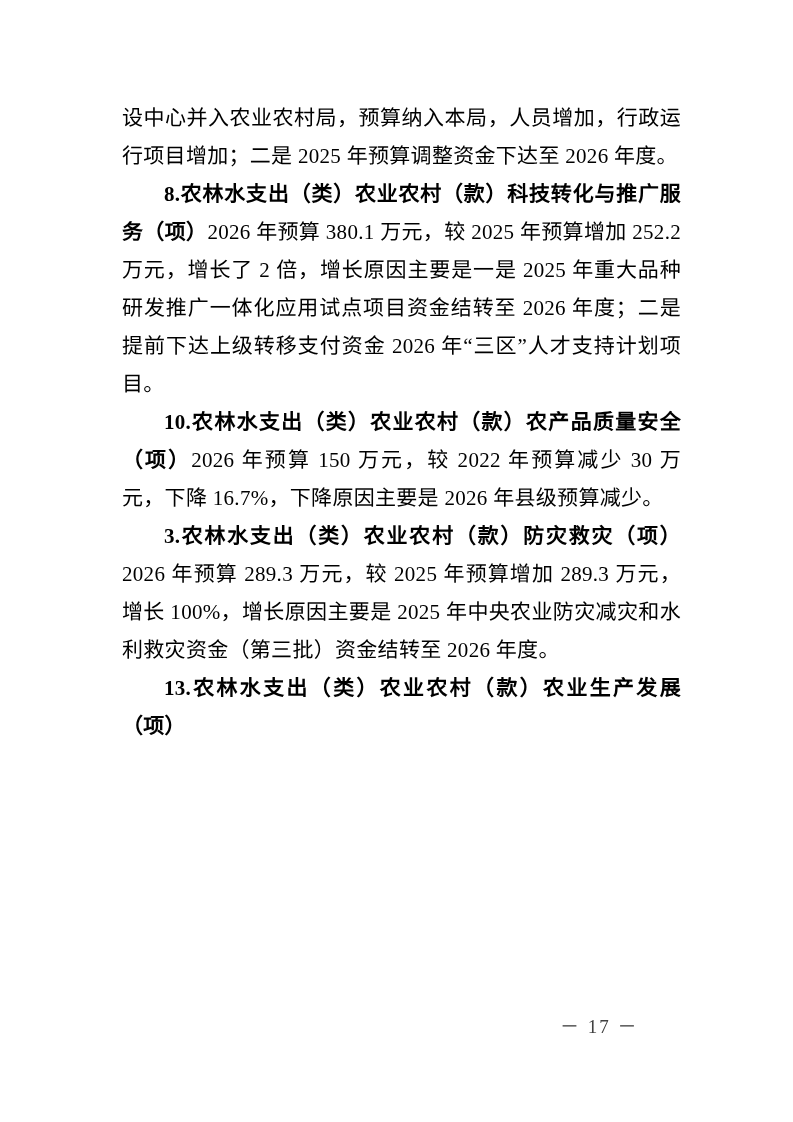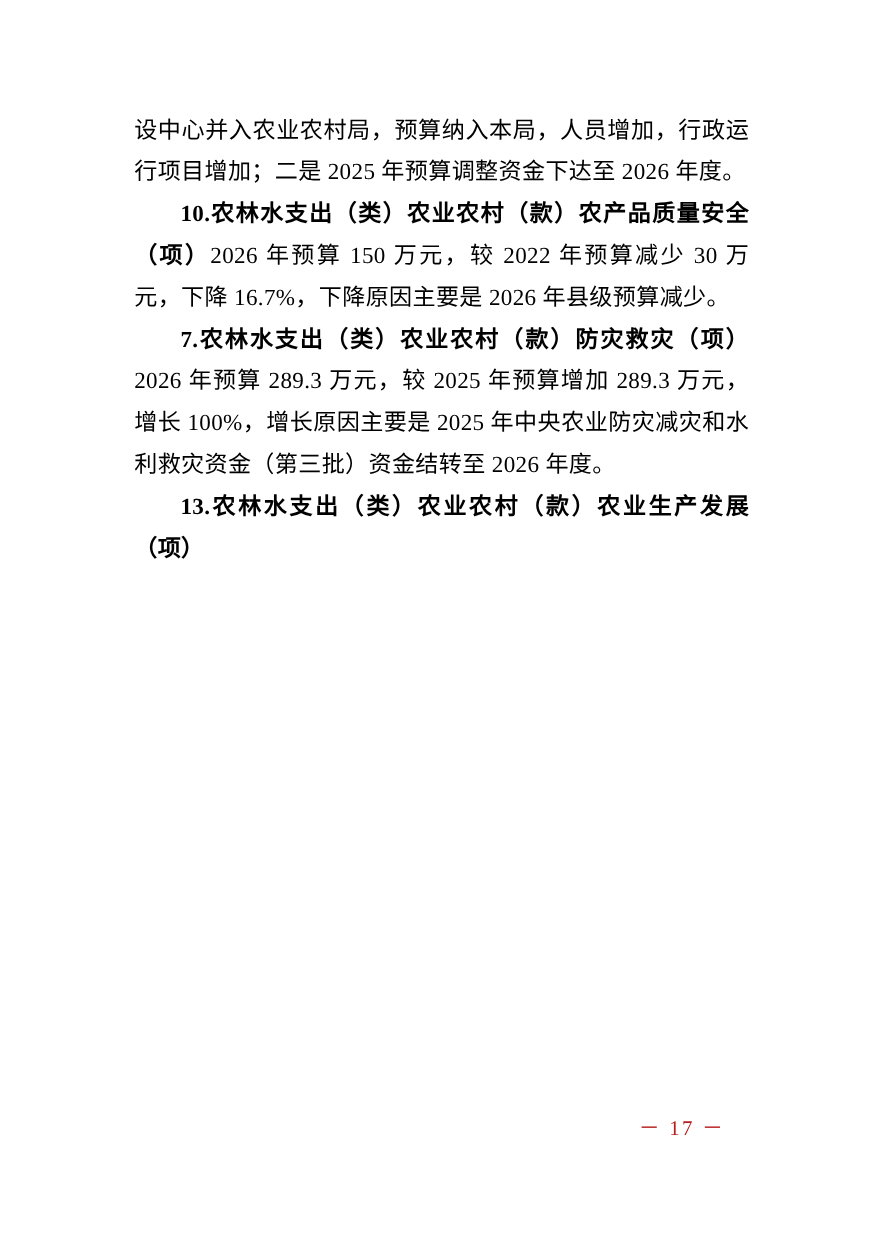--- a/index.html
+++ b/index.html
@@ -42,31 +42,31 @@
     text-indent: 0;
   }
   .para b {
     font-weight: bold;
   }
   .page-number {
     position: absolute;
     top: 1014px;
     left: 560px;
     width: 120px;
-    text-align: center;
     font-size: 19px;
     line-height: 26px;
     letter-spacing: 2px;
-    color: #b91c1c;
+    color: #404040;
   }
 </style>
 </head>
 <body>
 
 <div class="page">
   <div class="doc-body">
       <p class="para no-indent"><span>设中心并入农业农村局，预算纳入本局，人员增加，行政运行项目增加；二是 2025 年预算调整资金下达至 2026 年度。</span></p>
+      <p class="para"><b>8.农林水支出（类）农业农村（款）科技转化与推广服务（项）</b><span>2026 年预算 380.1 万元，较 2025 年预算增加 252.2 万元，增长了 2 倍，增长原因主要是一是 2025 年重大品种研发推广一体化应用试点项目资金结转至 2026 年度；二是提前下达上级转移支付资金 2026 年“三区”人才支持计划项目。</span></p>
       <p class="para"><b>10.农林水支出（类）农业农村（款）农产品质量安全（项）</b><span>2026 年预算 150 万元，较 2022 年预算减少 30 万元，下降 16.7%，下降原因主要是 2026 年县级预算减少。</span></p>
-      <p class="para"><b>7.农林水支出（类）农业农村（款）防灾救灾（项）</b><span>2026 年预算 289.3 万元，较 2025 年预算增加 289.3 万元，增长 100%，增长原因主要是 2025 年中央农业防灾减灾和水利救灾资金（第三批）资金结转至 2026 年度。</span></p>
+      <p class="para"><b>3.农林水支出（类）农业农村（款）防灾救灾（项）</b><span>2026 年预算 289.3 万元，较 2025 年预算增加 289.3 万元，增长 100%，增长原因主要是 2025 年中央农业防灾减灾和水利救灾资金（第三批）资金结转至 2026 年度。</span></p>
       <p class="para"><b>13.农林水支出（类）农业农村（款）农业生产发展（项）</b></p>
     </div>
   <div class="page-number">－ 17 －</div>
 </div>
 
 </body></html>

